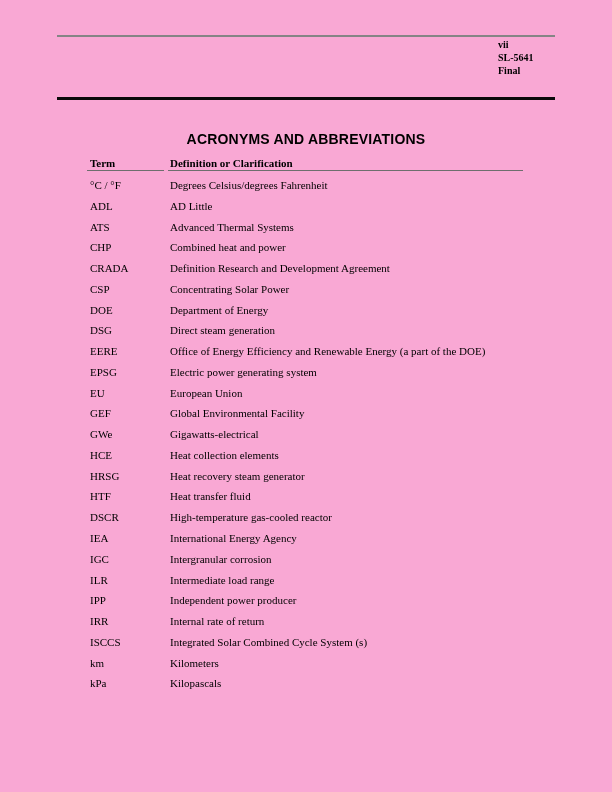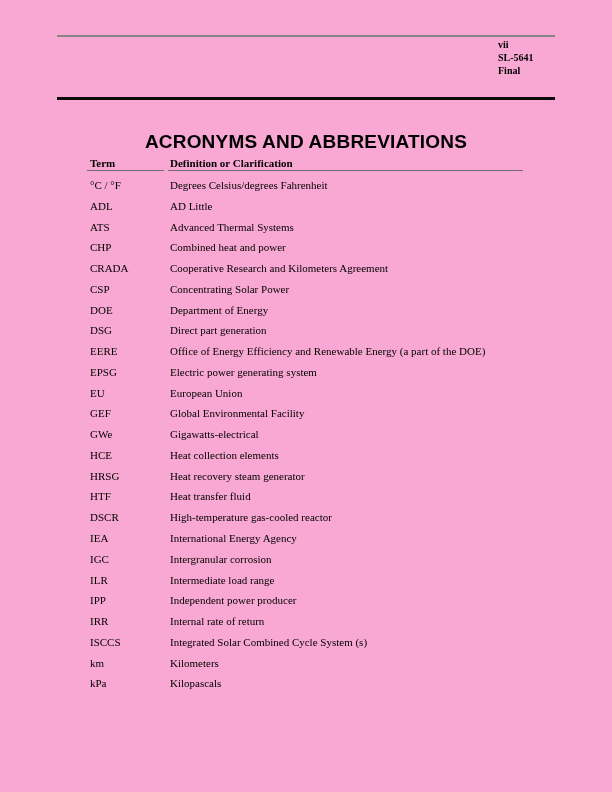--- a/index.html
+++ b/index.html
@@ -17,21 +17,21 @@
   .rule-heavy{top:97px;height:2.5px;background:#0a0a0a;}
   .page-header{
     position:absolute;left:498px;top:38px;
     font-weight:bold;font-size:10px;line-height:13px;
     white-space:nowrap;
   }
   .doc-title{
     position:absolute;top:131px;left:0;width:612px;
     text-align:center;
     font-family:"Liberation Sans", sans-serif;
-    font-weight:bold;font-size:19px;
+    font-weight:bold;font-size:14px;
     letter-spacing:0.2px;
   }
   .thead{position:absolute;top:0;left:0;width:612px;height:0;}
   .col-head{
     position:absolute;top:157px;
     font-weight:bold;font-size:11px;line-height:12px;
     white-space:nowrap;
   }
   .col-head.term{left:90px;}
   .col-head.def{left:170px;}
@@ -88,37 +88,37 @@
       <span class="cell def">Advanced Thermal Systems</span>
     </div>
 
     <div class="row">
       <span class="cell term">CHP</span>
       <span class="cell def">Combined heat and power</span>
     </div>
 
     <div class="row">
       <span class="cell term">CRADA</span>
-      <span class="cell def">Cooperative Research and Kilometers Agreement</span>
+      <span class="cell def">Definition Research and Development Agreement</span>
     </div>
 
     <div class="row">
       <span class="cell term">CSP</span>
       <span class="cell def">Concentrating Solar Power</span>
     </div>
 
     <div class="row">
       <span class="cell term">DOE</span>
       <span class="cell def">Department of Energy</span>
     </div>
 
 
     <div class="row">
       <span class="cell term">DSG</span>
-      <span class="cell def">Direct part generation</span>
+      <span class="cell def">Direct steam generation</span>
     </div>
 
     <div class="row">
       <span class="cell term">EERE</span>
       <span class="cell def">Office of Energy Efficiency and Renewable Energy (a part of the DOE)</span>
     </div>
 
     <div class="row">
       <span class="cell term">EPSG</span>
       <span class="cell def">Electric power generating system</span>

